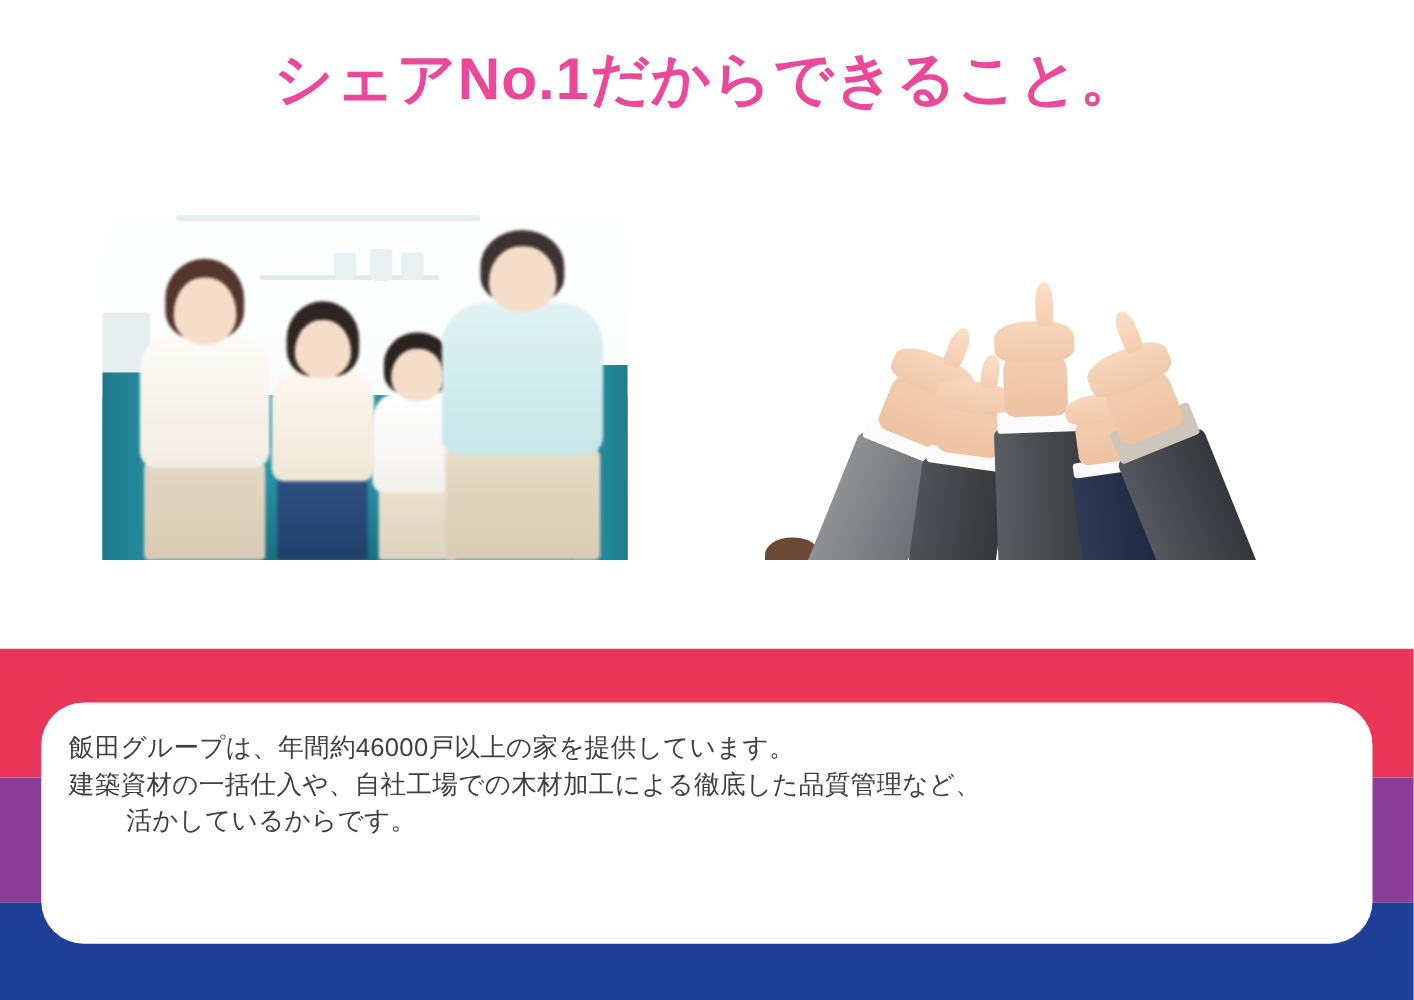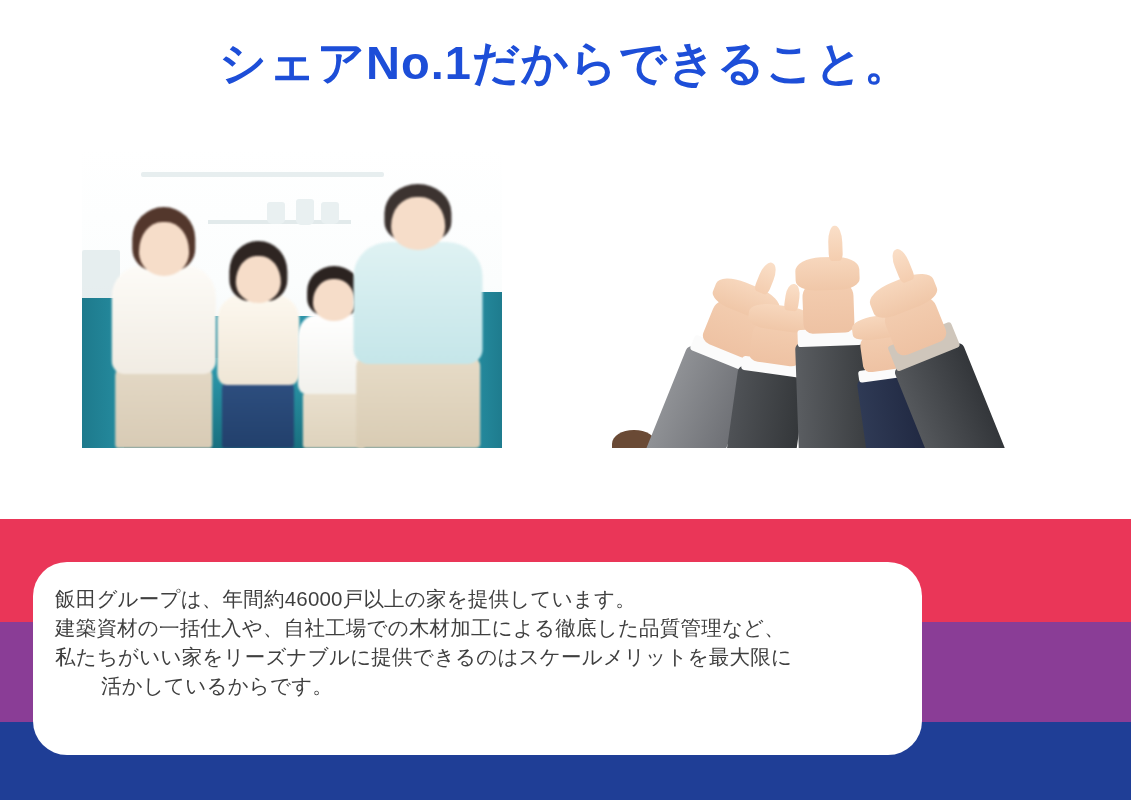--- a/index.html
+++ b/index.html
@@ -280,21 +280,21 @@
   .band { position: absolute; left: 0; width: 1131px; }
   .band-red    { top: 0px;   height: 103px; }
   .band-purple { top: 103px; height: 100px; }
   .band-blue   { top: 203px; height: 78px; }
 
   
   .text-card {
     position: absolute;
     left: 33px;
     top: 562px;
-    width: 889px;
+    width: 1065px;
     height: 193px;
     background: #ffffff;
     border-radius: 34px;
   }
   .card-body {
     position: absolute;
     left: 22px;
     top: 22px;
     right: 20px;
   }
@@ -304,21 +304,21 @@
     color: #3f3f3f;
     white-space: nowrap;
     letter-spacing: 0.01em;
   }
 </style>
 </head>
 <body>
 
 <div id="page">
 
-  <h1 class="page-title" style="color: #1d4ed8;">シェアNo.1だからできること。</h1>
+  <h1 class="page-title" style="color: #ec4899;">シェアNo.1だからできること。</h1>
 
   <div class="photo-row">
 
     <div class="photo photo-family">
       <div class="room-bg">
         <div class="shelf"></div>
         <div class="shelf2"></div>
         <div class="cup c1"></div>
         <div class="cup c2"></div>
         <div class="cup c3"></div>
@@ -412,18 +412,17 @@
   <div class="bands">
     <div class="band band-red" style="background: rgb(234, 54, 88);"></div>
     <div class="band band-purple" style="background: rgb(138, 61, 150);"></div>
     <div class="band band-blue" style="background: rgb(31, 62, 150);"></div>
   </div>
 
   <div class="text-card" style="background: rgb(255, 255, 255);">
     <div class="card-body">
       <div class="card-line" style="color: rgb(63, 63, 63);">飯田グループは、年間約46000戸以上の家を提供しています。</div>
       <div class="card-line" style="color: rgb(63, 63, 63);">建築資材の一括仕入や、自社工場での木材加工による徹底した品質管理など、</div>
-      <div class="card-line" style="color: rgb(63, 63, 63);">私たちがいい家をリーズナブルに提供できるのはスケールメリットを最大限に</div>
       <div class="card-line" style="color: rgb(63, 63, 63); margin-left: 46px;">活かしているからです。</div>
     </div>
   </div>
 
 </div>
 
 </body></html>

